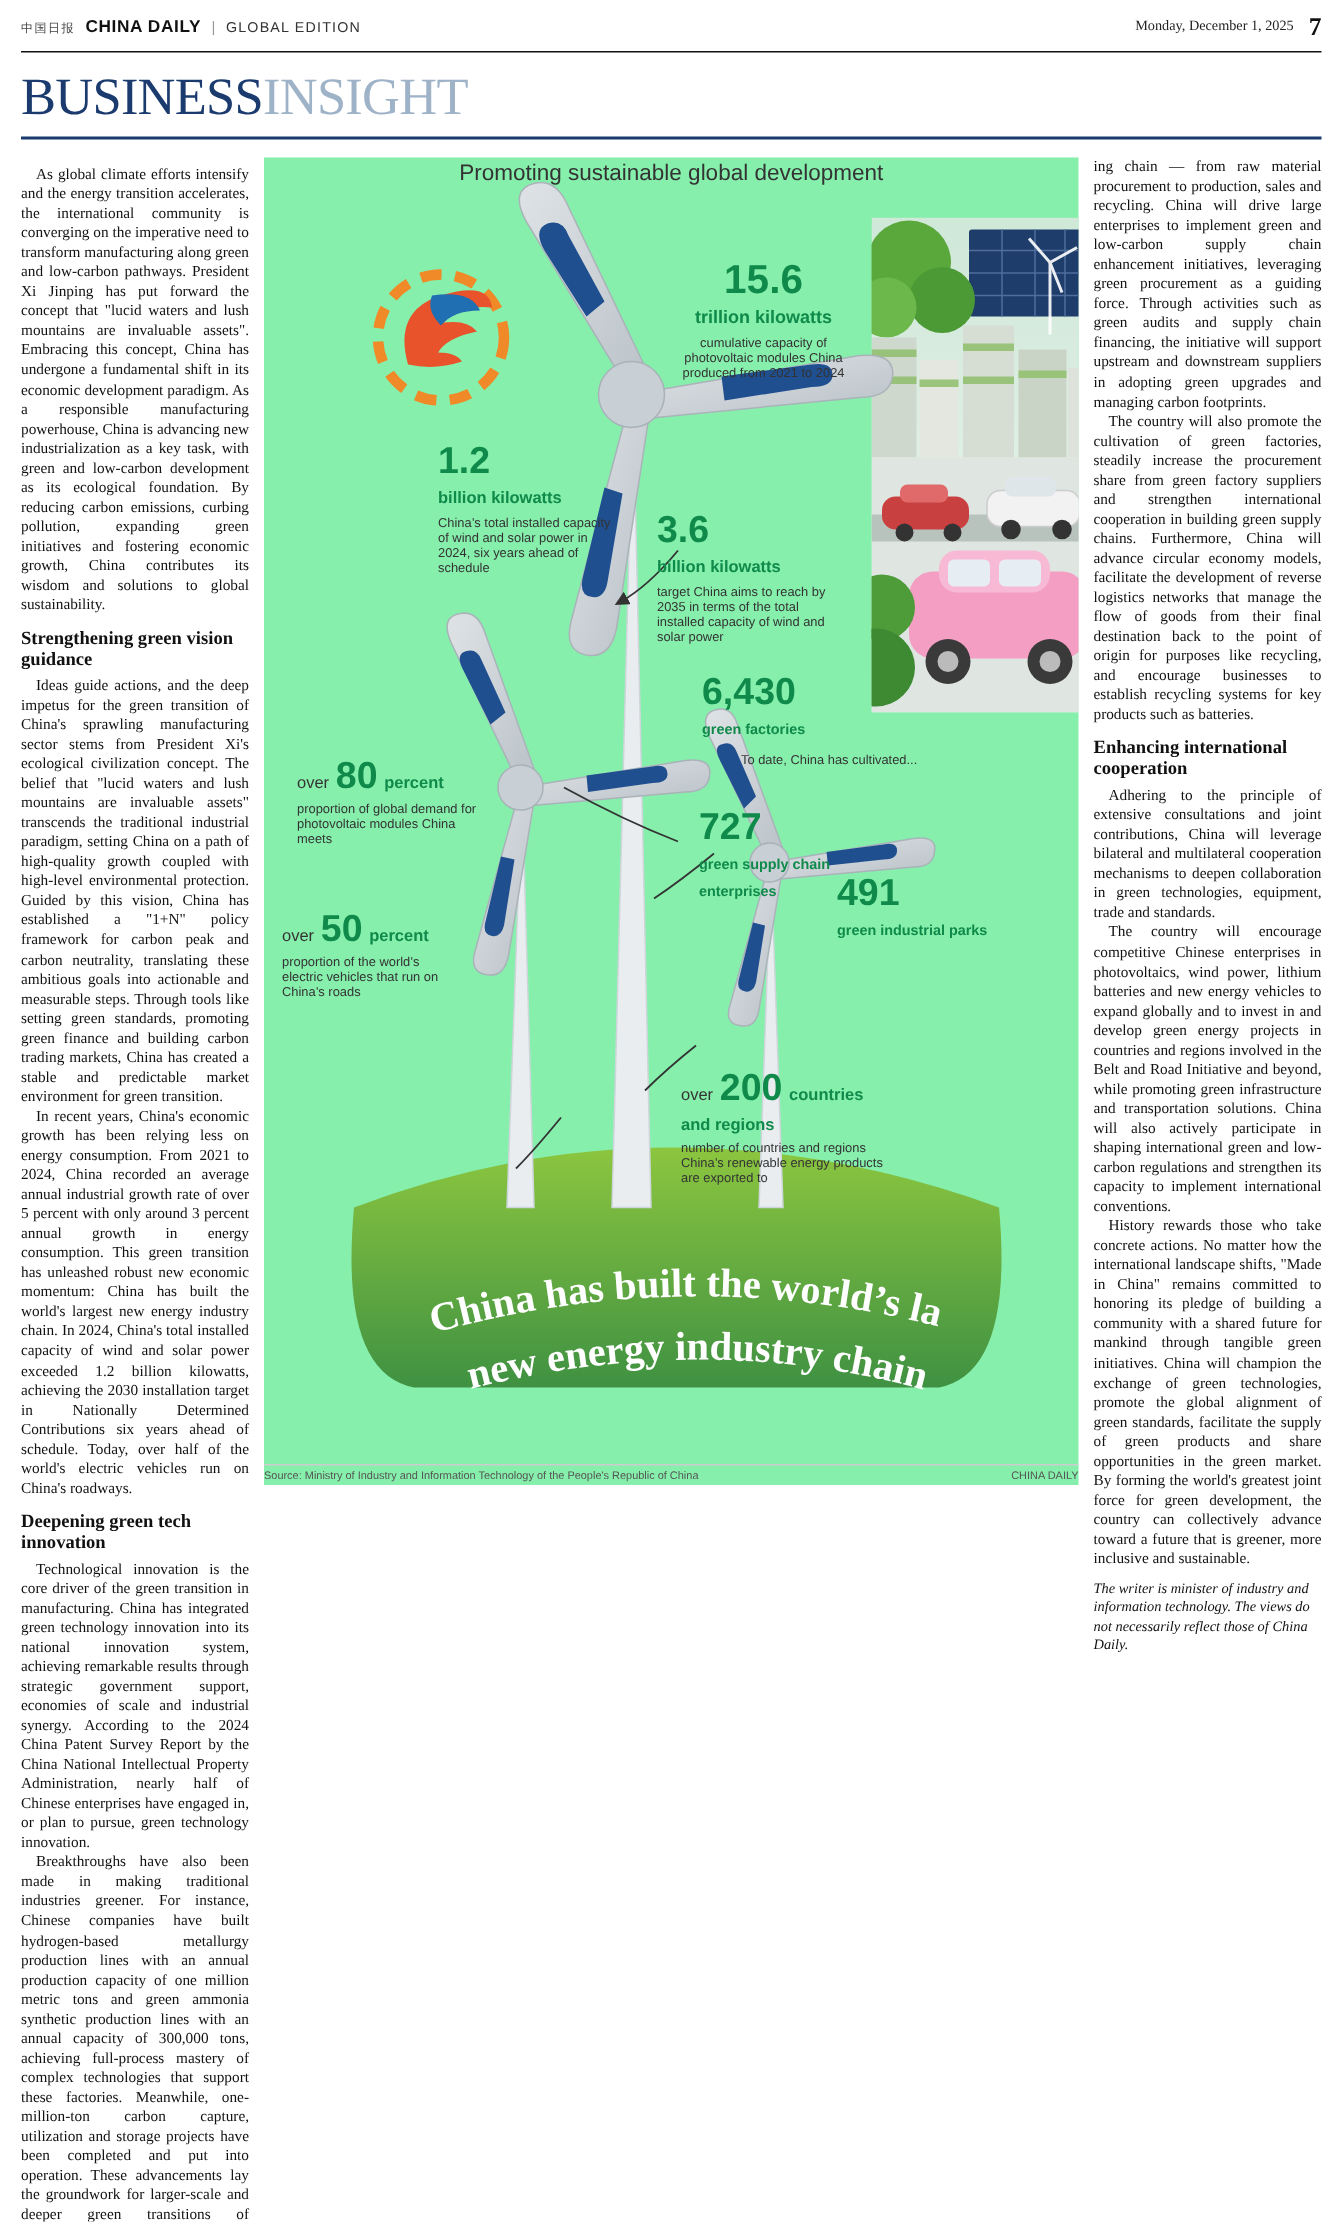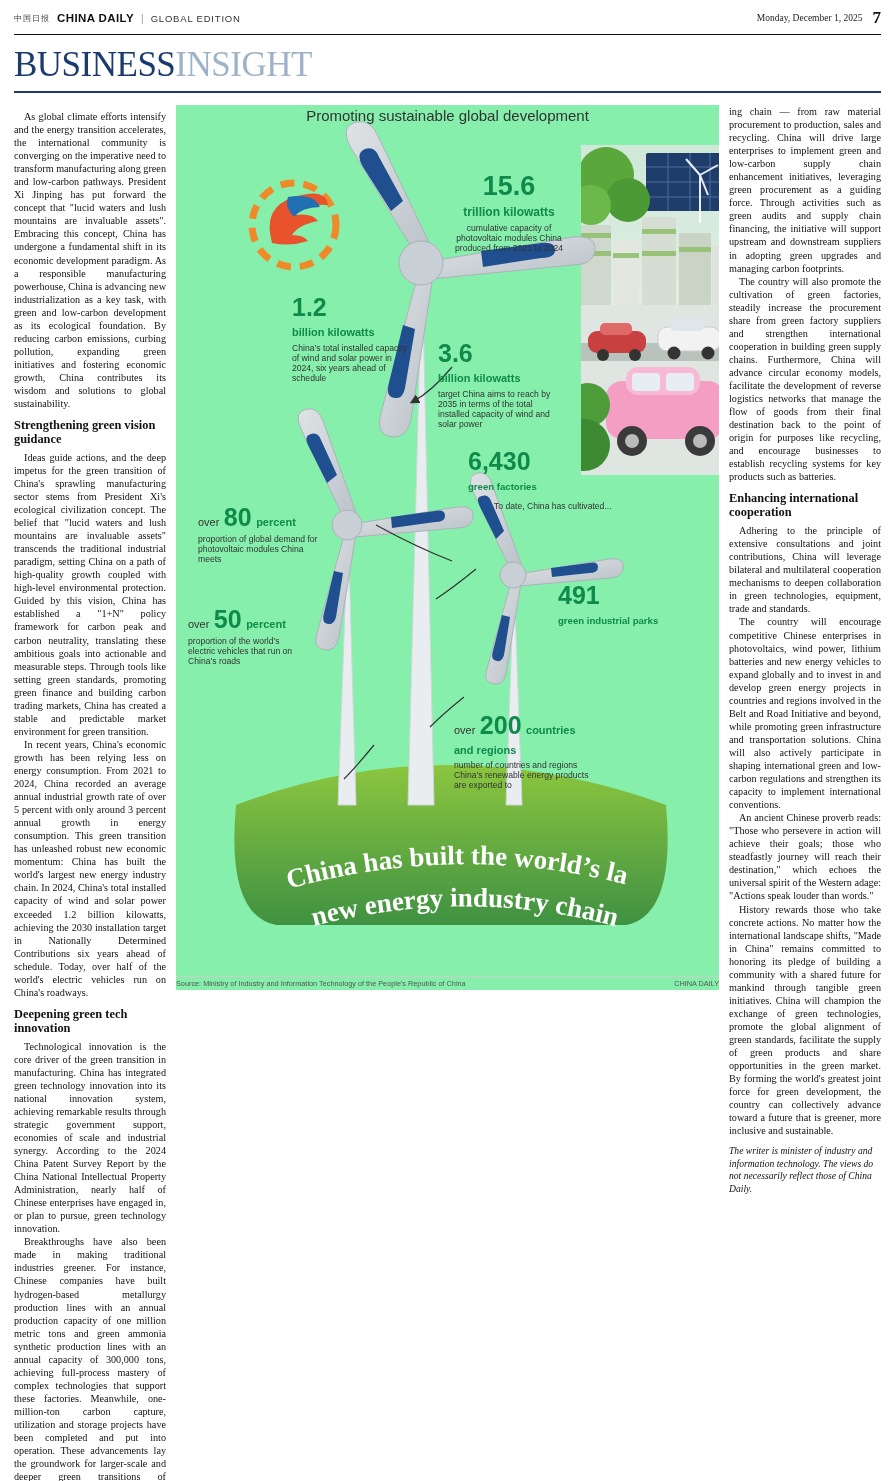--- a/index.html
+++ b/index.html
@@ -334,20 +334,24 @@
           <div class="desc" style="font-size:8.6px; margin-top:3px;">target China aims to reach by 2035 in terms of the total installed capacity of wind and solar power</div>
         </div>
 
         <div class="stat" style="left:292px; top:342px; width:110px;">
           <div><span class="num" style="font-size:25px;">6,430</span></div>
           <div><span class="unit" style="font-size:9.6px;">green factories</span></div>
         </div>
 
         <div class="stat" style="left:318px; top:396px; width:128px; font-size:8.6px; color:#333;">To date, China has cultivated...</div>
 
+        <div class="stat" style="left:290px; top:432px; width:106px;">
+          <div><span class="num" style="font-size:25px;">727</span></div>
+          <div><span class="unit" style="font-size:9.6px;">green supply chain enterprises</span></div>
+        </div>
 
         <div class="stat" style="left:382px; top:476px; width:120px;">
           <div><span class="num" style="font-size:25px;">491</span></div>
           <div><span class="unit" style="font-size:9.6px;">green industrial parks</span></div>
         </div>
 
         <div class="stat" style="left:22px; top:398px; width:130px;">
           <div>
             <span class="desc" style="font-size:11px;">over</span>
             <span class="num" style="font-size:25px;">80</span>
@@ -383,20 +387,19 @@
       </div>
     </div>
 
     <div class="col-right">
       <p class="body" style="text-indent:0;">ing chain — from raw material procurement to production, sales and recycling. China will drive large enterprises to implement green and low-carbon supply chain enhancement initiatives, leveraging green procurement as a guiding force. Through activities such as green audits and supply chain financing, the initiative will support upstream and downstream suppliers in adopting green upgrades and managing carbon footprints.</p>
       <p class="body">The country will also promote the cultivation of green factories, steadily increase the procurement share from green factory suppliers and strengthen international cooperation in building green supply chains. Furthermore, China will advance circular economy models, facilitate the development of reverse logistics networks that manage the flow of goods from their final destination back to the point of origin for purposes like recycling, and encourage businesses to establish recycling systems for key products such as batteries.</p>
 
       <div class="subhead">Enhancing international cooperation</div>
       <p class="body">Adhering to the principle of extensive consultations and joint contributions, China will leverage bilateral and multilateral cooperation mechanisms to deepen collaboration in green technologies, equipment, trade and standards.</p>
       <p class="body">The country will encourage competitive Chinese enterprises in photovoltaics, wind power, lithium batteries and new energy vehicles to expand globally and to invest in and develop green energy projects in countries and regions involved in the Belt and Road Initiative and beyond, while promoting green infrastructure and transportation solutions. China will also actively participate in shaping international green and low-carbon regulations and strengthen its capacity to implement international conventions.</p>
-      <p class="body">An ancient Chinese proverb reads: "Those who persevere in action will achieve their goals; those who steadfastly journey will reach their destination," which echoes the universal spirit of the Western adage: "Actions speak louder than words."</p>
       <p class="body">History rewards those who take concrete actions. No matter how the international landscape shifts, "Made in China" remains committed to honoring its pledge of building a community with a shared future for mankind through tangible green initiatives. China will champion the exchange of green technologies, promote the global alignment of green standards, facilitate the supply of green products and share opportunities in the green market. By forming the world's greatest joint force for green development, the country can collectively advance toward a future that is greener, more inclusive and sustainable.</p>
 
       <div class="italic-note">The writer is minister of industry and information technology. The views do not necessarily reflect those of China Daily.</div>
     </div>
   </div>
 
 </div>
 
 </body></html>

